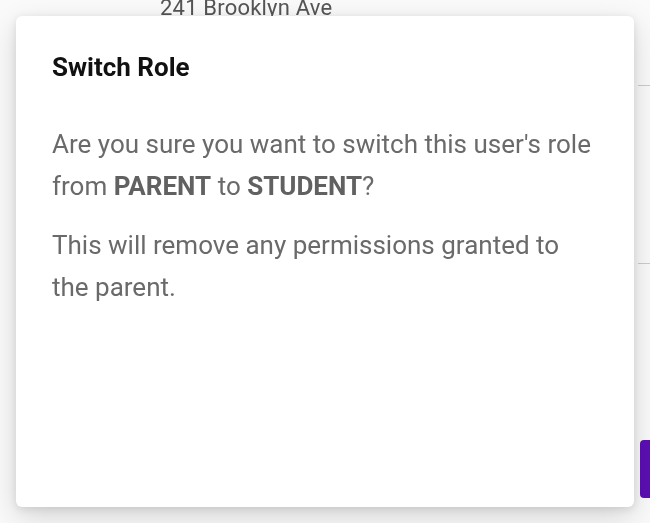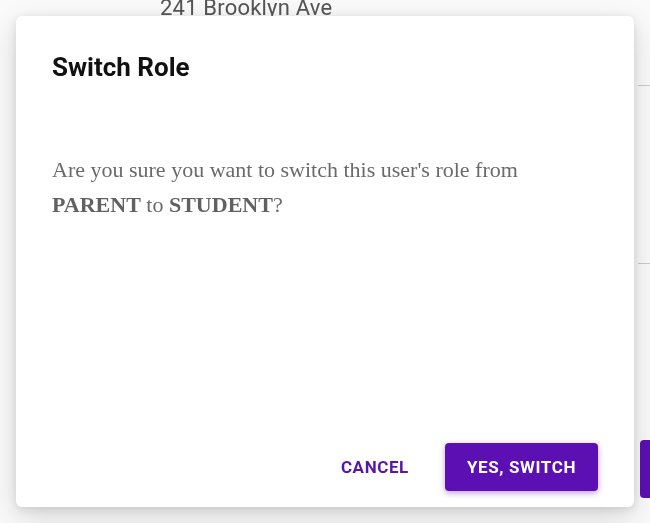--- a/index.html
+++ b/index.html
@@ -54,37 +54,35 @@
     }
     .dialog {
       position: absolute;
       top: 16px;
       left: 16px;
       right: 16px;
       bottom: 16px;
       background: #ffffff;
       border-radius: 6px;
       box-shadow: 0 10px 30px rgba(0,0,0,0.15), 0 2px 8px rgba(0,0,0,0.1);
-      padding: 36px 36px 16px 36px;
+      padding: 36px 36px 36px 36px;
       display: flex;
       flex-direction: column;
-      gap: 28px;
     }
     .dialog-title {
       font-size: 26px;
       font-weight: 700;
       color: #111;
       margin-bottom: 42px;
     }
     .dialog-body {
       flex: 1;
       color: #6a6a6a;
-      font-size: 22px;
+      font-size: 26px;
       line-height: 1.6;
-      font-family: Liberation Serif, serif;
     }
     .dialog-body p {
       margin-bottom: 18px;
     }
     .dialog-body .strong {
       font-weight: 700;
       color: #616161;
     }
     .dialog-actions {
       display: flex;
@@ -123,18 +121,15 @@
   <div class="bg-line2"></div>
   <div class="bg-purple"></div>
 </div>
 
 <div class="dialog">
   <h2 class="dialog-title">Switch Role</h2>
   <div class="dialog-body">
     <p>
       <span>Are you sure you want to switch this user's role from </span><span class="strong">PARENT</span><span> to </span><span class="strong">STUDENT</span><span>?</span>
     </p>
-  </div>
-  <div class="dialog-actions">
-    <button class="btn btn-text">CANCEL</button>
-    <button class="btn btn-primary">YES, SWITCH</button>
+    <p>This will remove any permissions granted to the parent.</p>
   </div>
 </div>
 
 </body></html>

